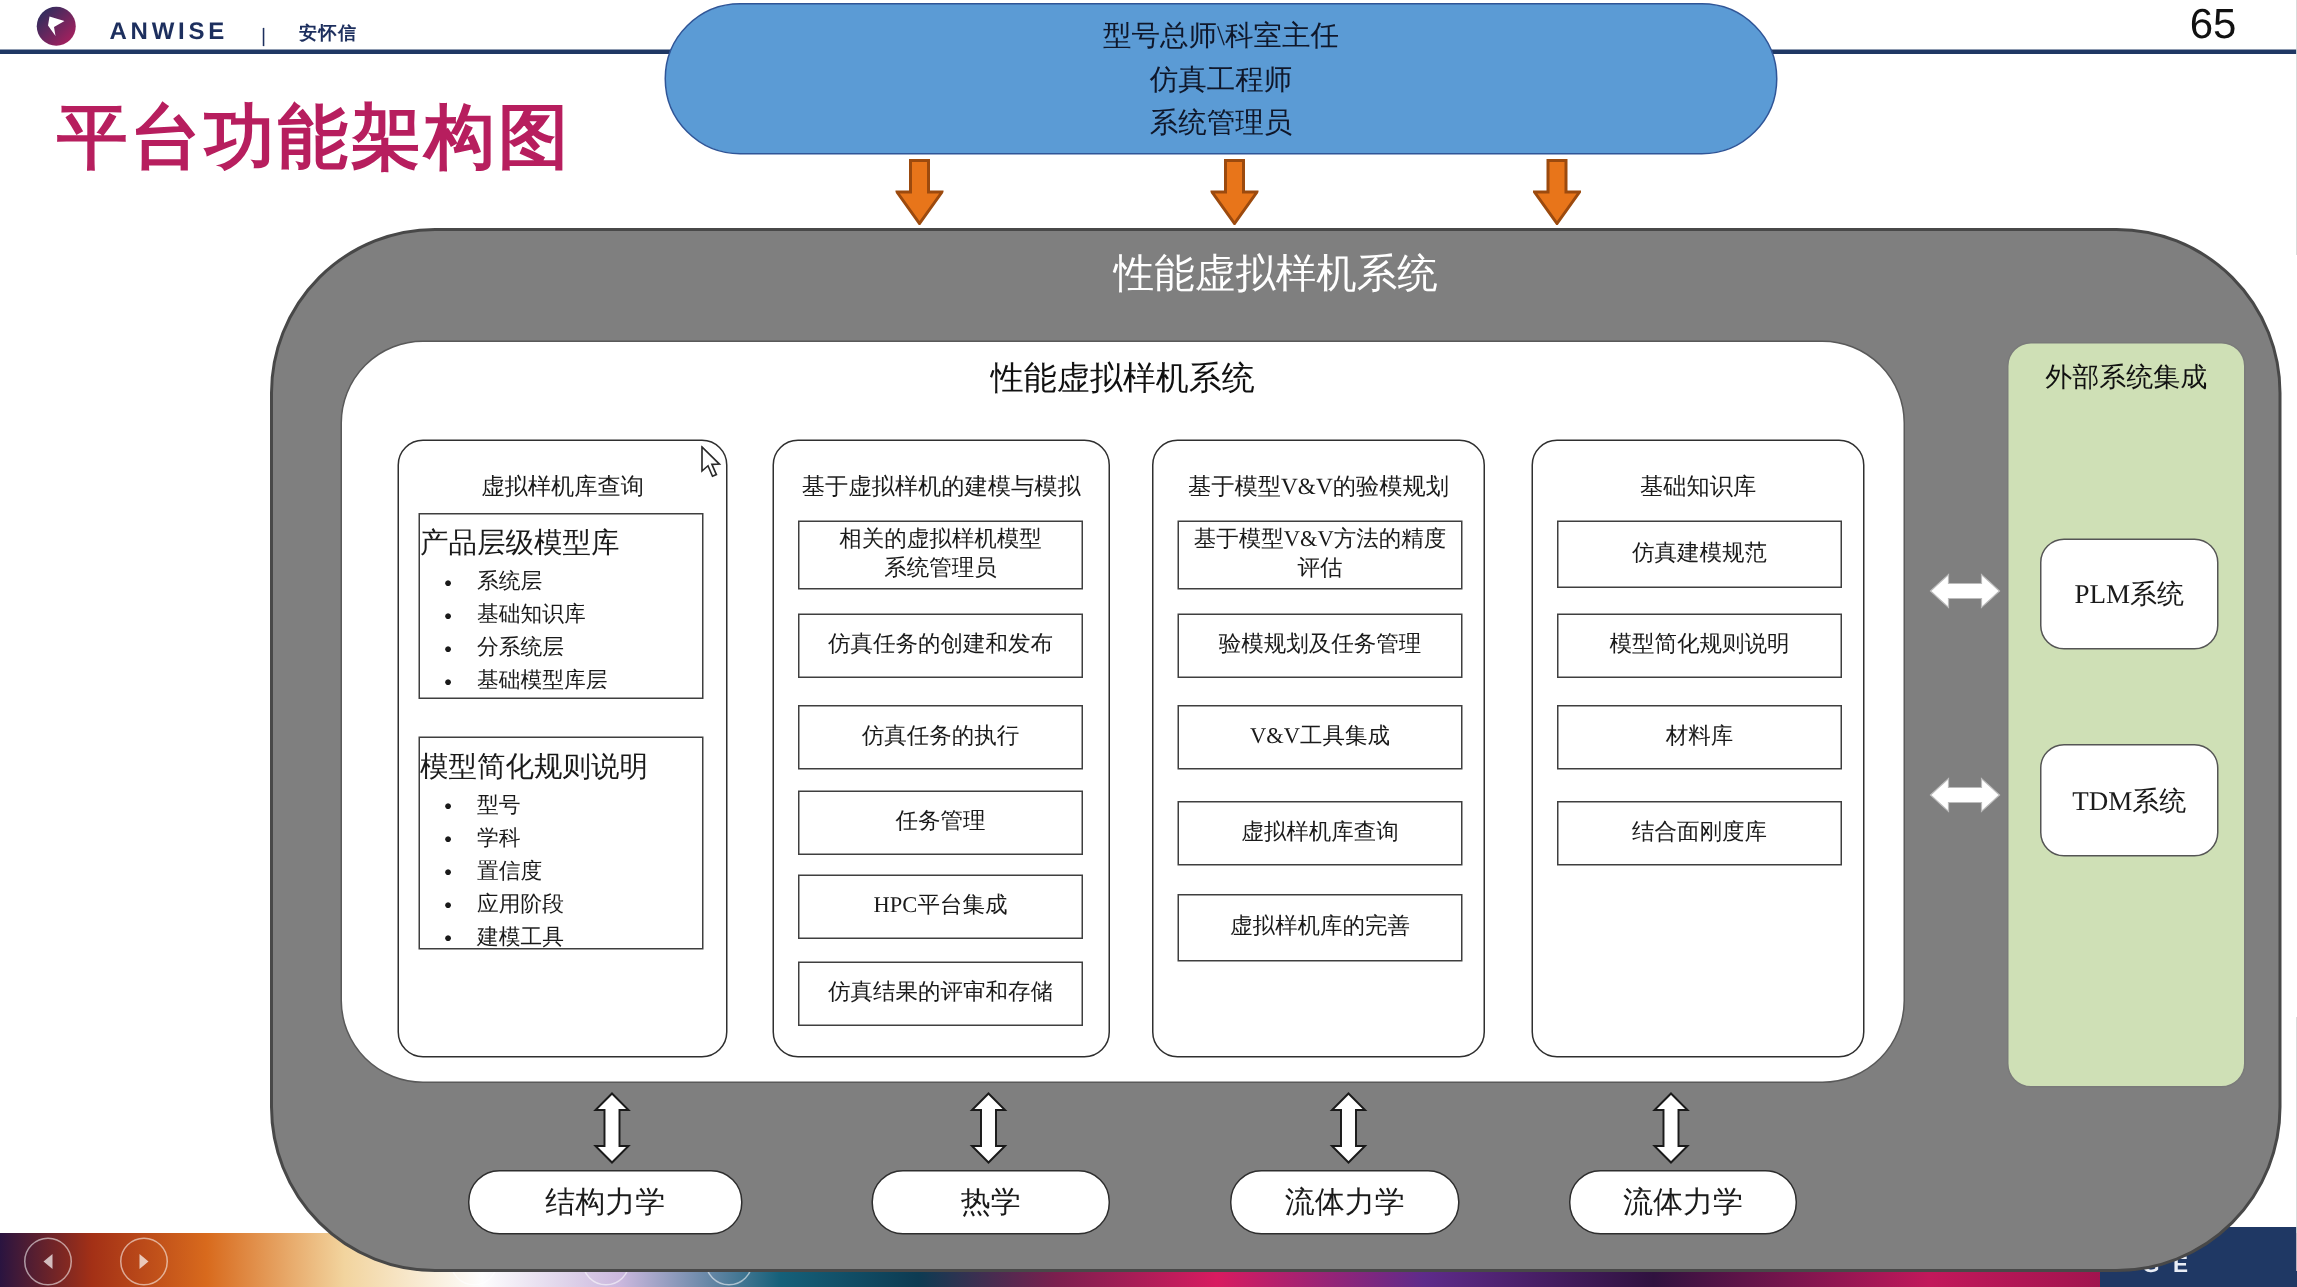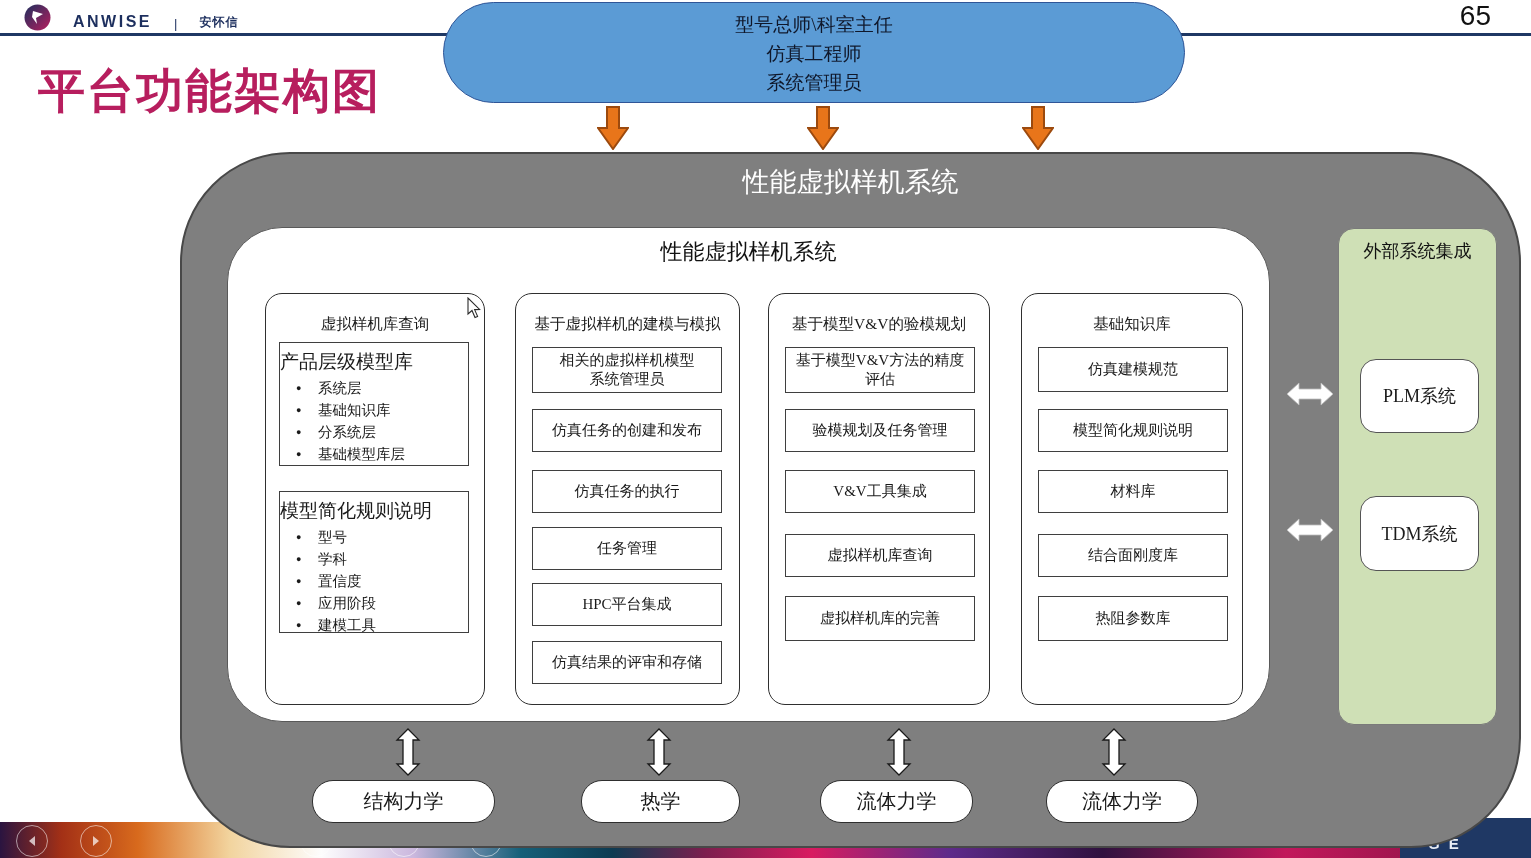--- a/index.html
+++ b/index.html
@@ -211,21 +211,20 @@
         <div class="item" style="top:240px;height:43px;">虚拟样机库查询</div>
         <div class="item" style="top:302px;height:45px;">虚拟样机库的完善</div>
       </div>
 
       <div class="col" id="col4">
         <div class="col-title">基础知识库</div>
         <div class="item" style="top:53px;height:45px;">仿真建模规范</div>
         <div class="item" style="top:115px;height:43px;">模型简化规则说明</div>
         <div class="item" style="top:176px;height:43px;">材料库</div>
         <div class="item" style="top:240px;height:43px;">结合面刚度库</div>
-        <div class="item" style="top:302px;height:45px;">热阻参数库</div>
       </div>
     </div>
   </div>
 
   <div class="abs" id="ext-panel">
     <div class="abs" id="ext-title">外部系统集成</div>
     <div class="ext-box" style="top:130px;">PLM系统</div>
     <div class="ext-box" style="top:267px;height:73px;">TDM系统</div>
   </div>
 

